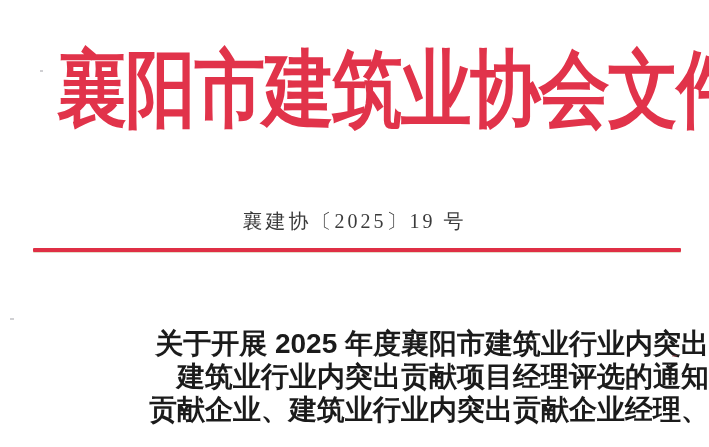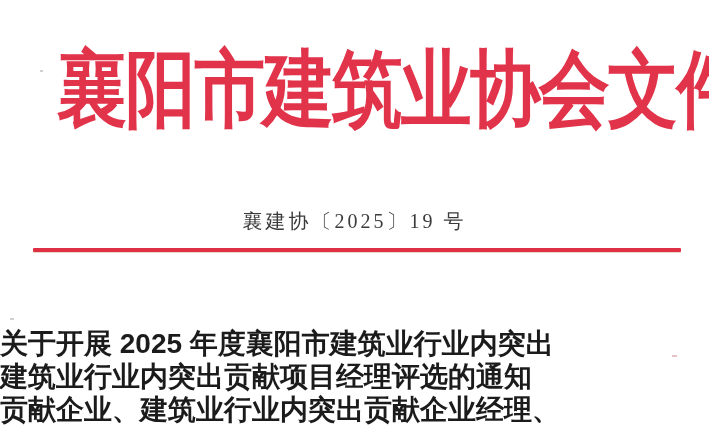--- a/index.html
+++ b/index.html
@@ -56,21 +56,21 @@
     width: 648px;
     height: 4px;
     border-radius: 1px;
     box-shadow: 0 1px 0 rgba(150,110,30,0.25);
   }
   .notice-title {
     position: absolute;
     top: 327px;
     left: 0;
     right: 0;
-    text-align: left;
+    text-align: right;
     font-family: "Liberation Sans", "DejaVu Sans", sans-serif;
     font-weight: 700;
     font-size: 28px;
     line-height: 33px;
     letter-spacing: 0px;
   }
   .notice-line {
     white-space: nowrap;
   }
   

